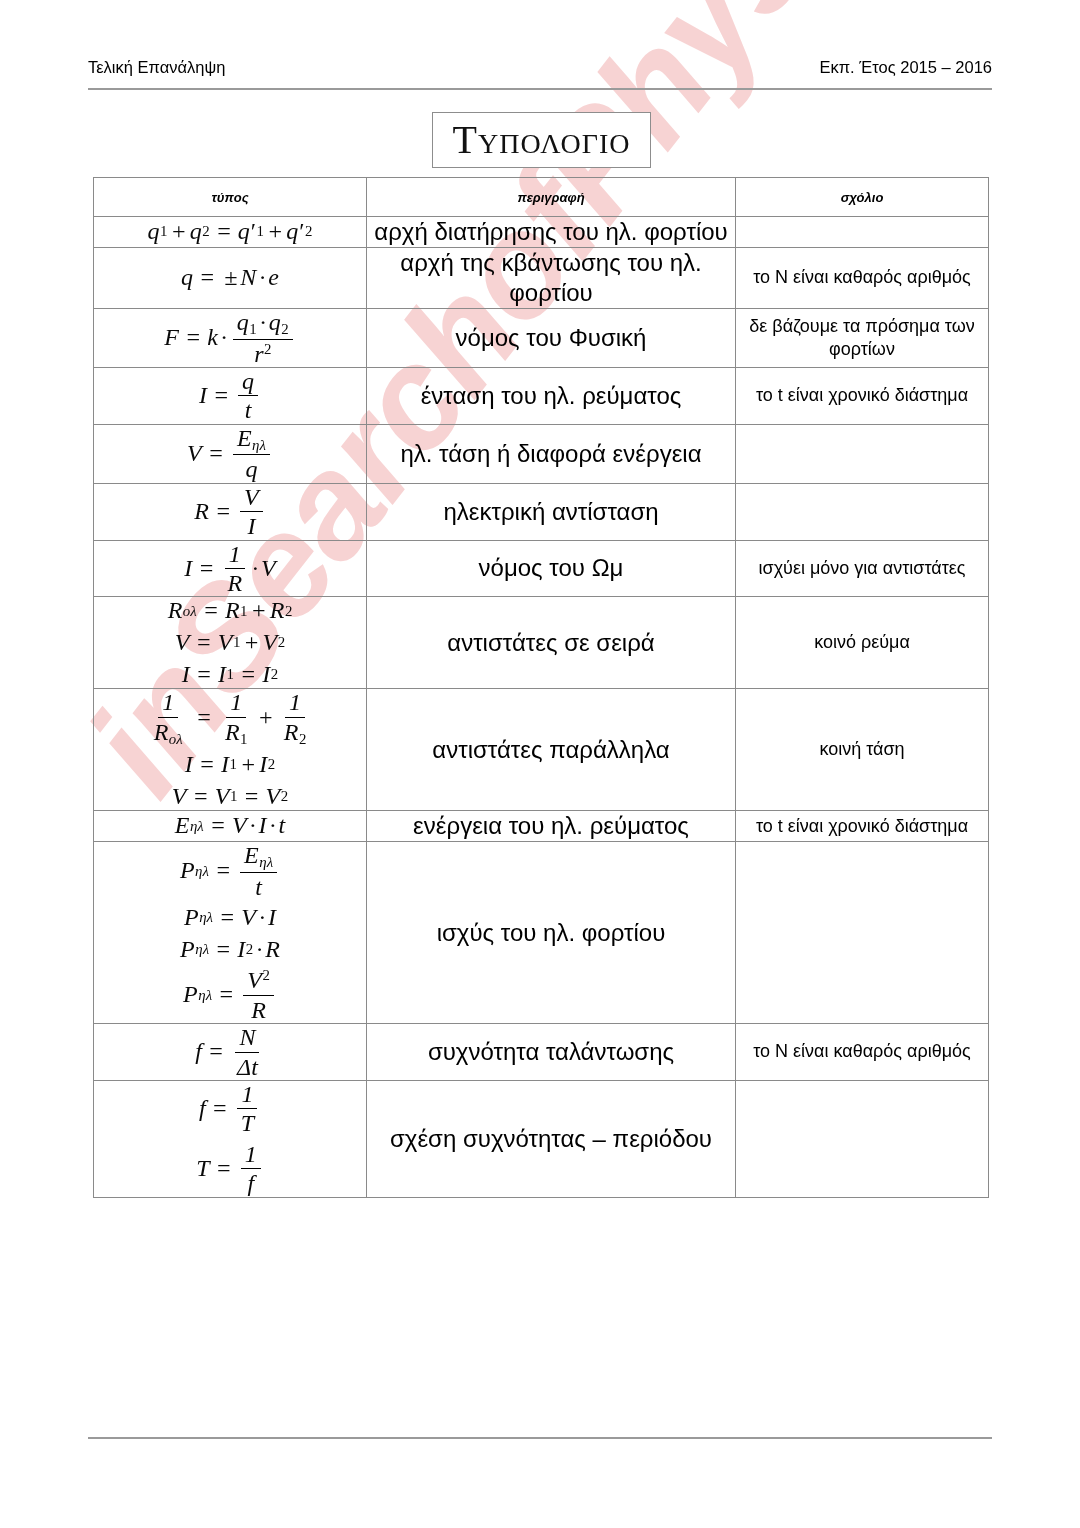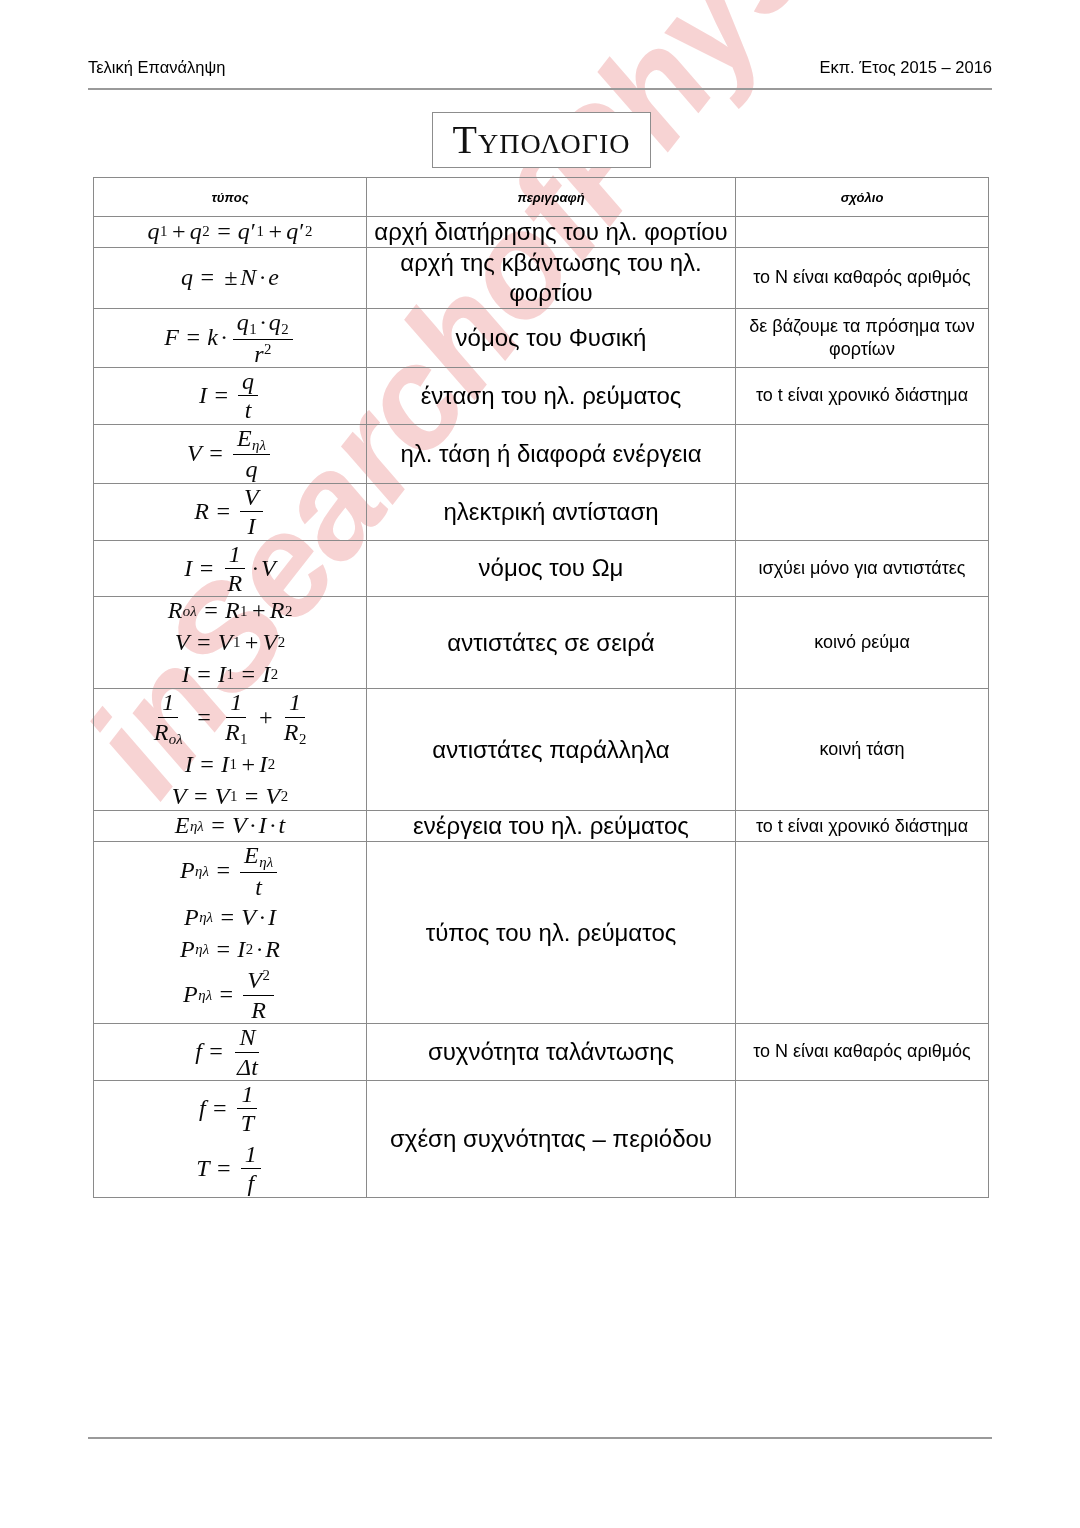--- a/index.html
+++ b/index.html
@@ -508,21 +508,21 @@
               <sub class="sbi">ηλ</sub>
             <span class="op">=</span>
             <span class="frac">
               <span class="num">
                 <span>V</span><sup class="sp">2</sup>
               </span>
               <span class="den">R</span>
             </span>
           </div>
         </td>
-        <td class="desc">τύπος του ηλ. ρεύματος</td>
+        <td class="desc">ισχύς του ηλ. φορτίου</td>
         <td class="note"></td>
       </tr>
 
       <tr>
         <td class="formula">
           <div class="eq">
             <span>f</span>
             <span class="op">=</span>
             <span class="frac">
               <span class="num">N</span>

